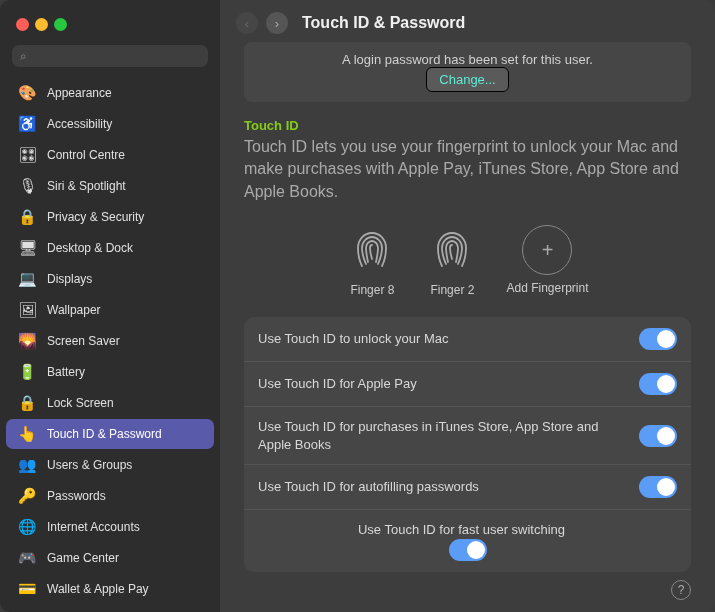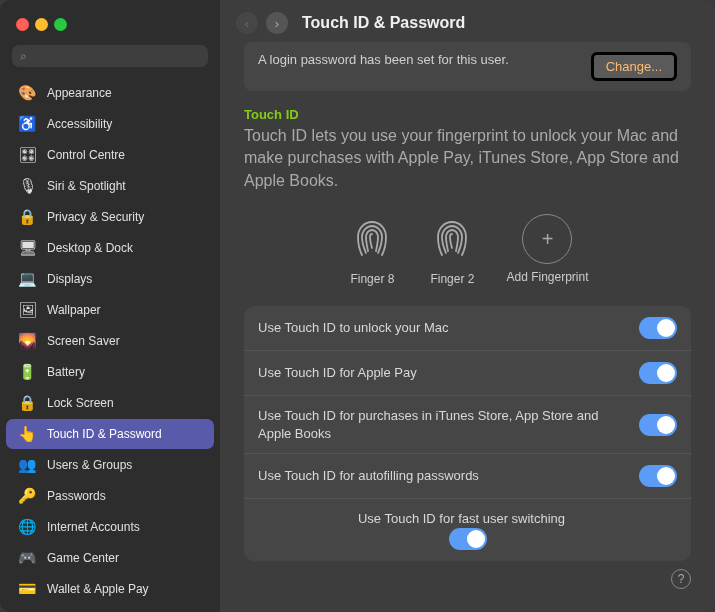--- a/index.html
+++ b/index.html
@@ -123,36 +123,38 @@
     }
     
     .section-title {
       font-size: 13px;
       font-weight: 600;
       color: #e0e0e0;
       margin-bottom: 8px;
     }
     .password-row {
       display: flex;
+      align-items: center;
       justify-content: space-between;
       background: #464646;
       border-radius: 8px;
       padding: 10px 14px;
       margin-bottom: 16px;
+      flex-direction: column;
     }
     .password-row-text {
       font-size: 13px;
       color: #d0d0d0;
     }
     .change-btn {
       background: #5a5a5a;
-      border: 3px solid #000000;
+      border: 1px solid #000000;
       border-radius: 6px;
       padding: 4px 12px;
-      color: #fdba74;
+      color: #5eead4;
       font-size: 13px;
       cursor: pointer;
     }
     
     .touchid-header {
       margin-bottom: 4px;
     }
     .touchid-title {
       font-size: 13px;
       font-weight: 700;

